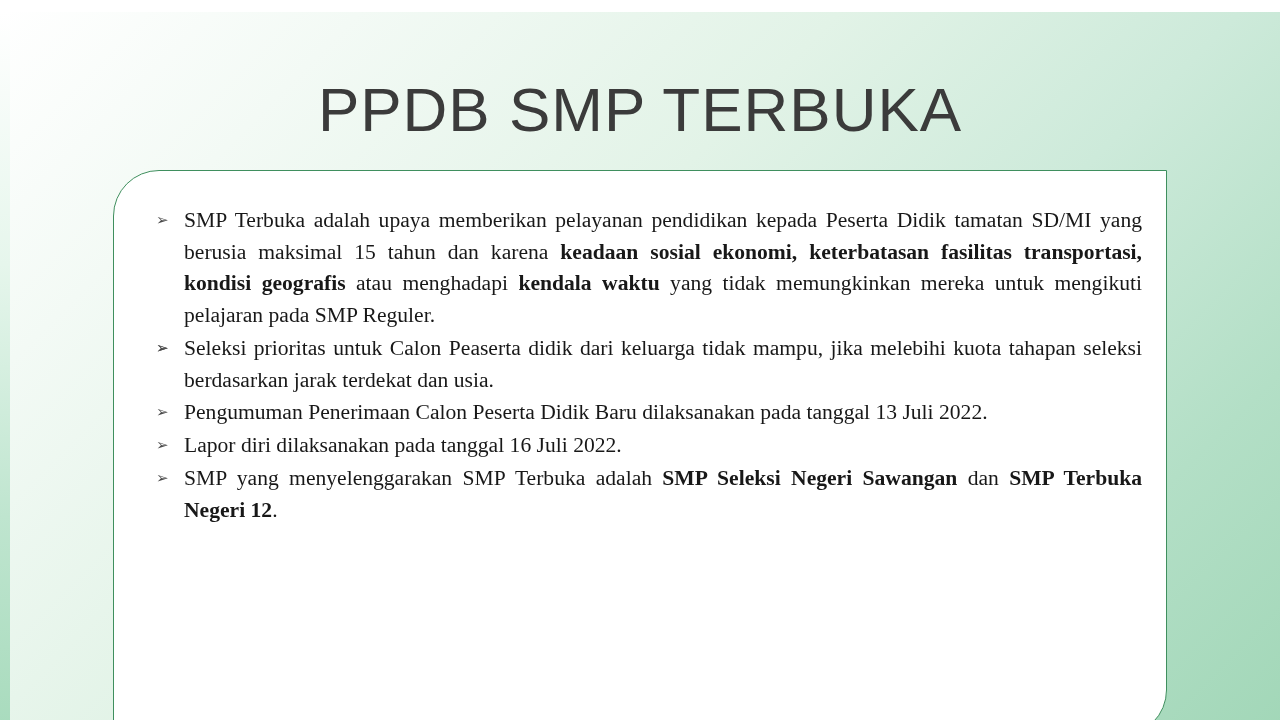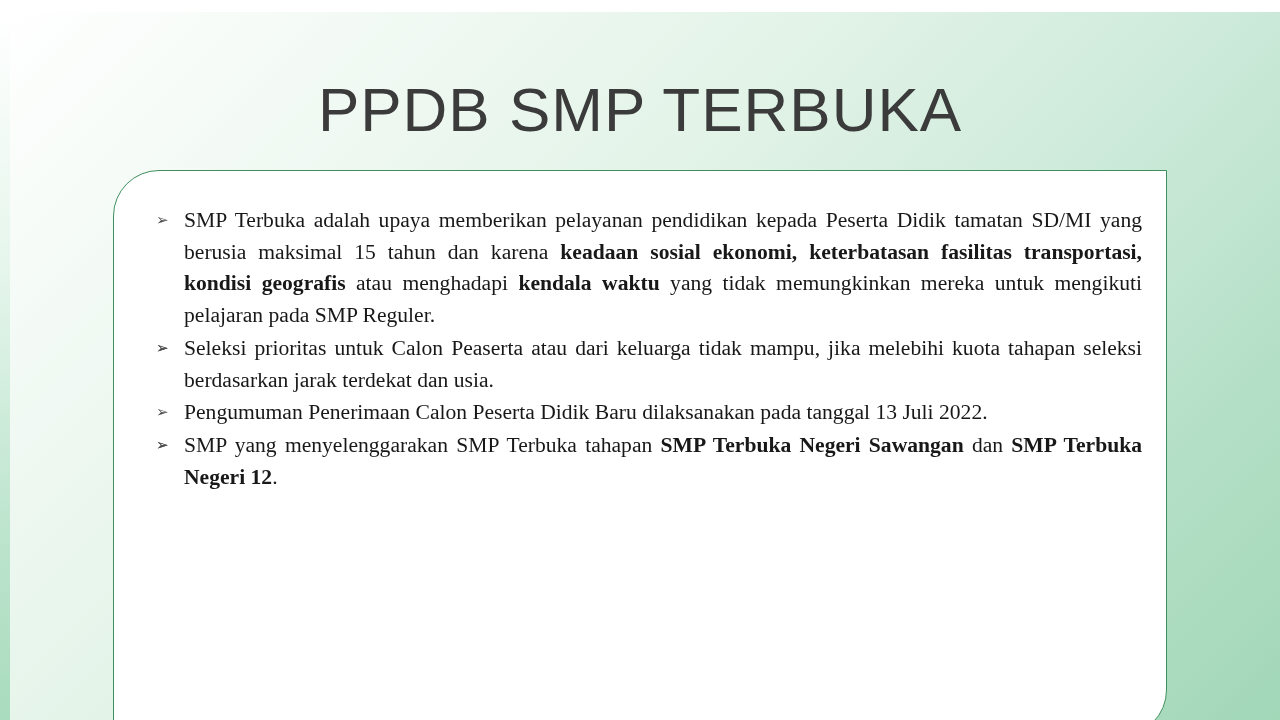--- a/index.html
+++ b/index.html
@@ -91,20 +91,20 @@
 <div class="slide">
 
   <div class="left-bar"></div>
 
   <h1 class="slide-title">PPDB SMP TERBUKA</h1>
 
   <div class="content-card">
     <ul class="bullets" id="bullet-list">
         <li><span class="arrow">➢</span><span class="para"><span>SMP Terbuka adalah upaya memberikan pelayanan pendidikan kepada Peserta Didik tamatan SD/MI yang berusia maksimal 15 tahun dan karena </span><b>keadaan sosial ekonomi, keterbatasan fasilitas transportasi, kondisi geografis</b><span> atau menghadapi </span><b>kendala waktu</b><span> yang tidak memungkinkan mereka untuk mengikuti pelajaran pada SMP Reguler.</span></span></li>
         <li><span class="arrow">➢</span></li>
-        <li><span class="arrow">➢</span><span class="para"><span>Seleksi prioritas untuk Calon Peaserta atau dari keluarga tidak mampu, jika melebihi kuota tahapan seleksi berdasarkan jarak terdekat dan usia.</span></span></li>
+        <li><span class="arrow">➢</span><span class="para"><span>Seleksi prioritas untuk Calon Peaserta didik dari keluarga tidak mampu, jika melebihi kuota tahapan seleksi berdasarkan jarak terdekat dan usia.</span></span></li>
         <li><span class="arrow">➢</span><span class="para"><span>Pengumuman Penerimaan Calon Peserta Didik Baru dilaksanakan pada tanggal 13 Juli 2022.</span></span></li>
-        <li><span class="arrow">➢</span></li>
-        <li><span class="arrow">➢</span><span class="para"><span>SMP yang menyelenggarakan SMP Terbuka tahapan </span><b>SMP Terbuka Negeri Sawangan</b><span> dan </span><b>SMP Terbuka Negeri 12</b><span>.</span></span></li>
+        <li><span class="arrow">➢</span><span class="para"><span>Lapor diri dilaksanakan pada tanggal 16 Juli 2022.</span></span></li>
+        <li><span class="arrow">➢</span><span class="para"><span>SMP yang menyelenggarakan SMP Terbuka adalah </span><b>SMP Seleksi Negeri Sawangan</b><span> dan </span><b>SMP Terbuka Negeri 12</b><span>.</span></span></li>
       </ul>
   </div>
 
 </div>
 
 </body></html>

